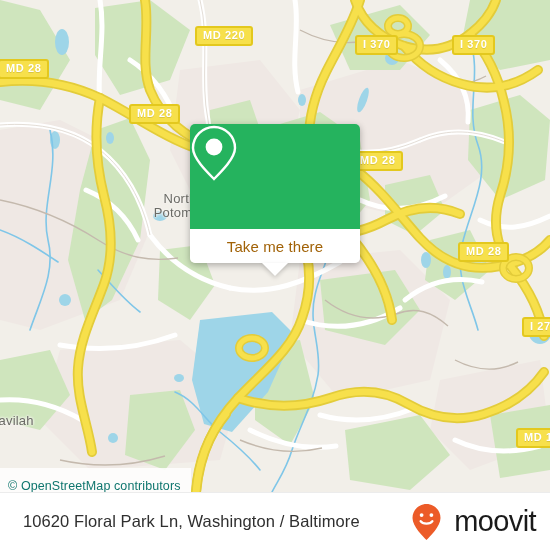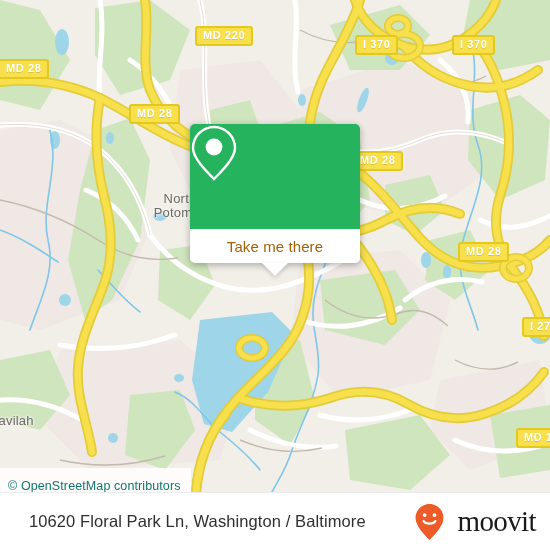--- a/index.html
+++ b/index.html
@@ -109,40 +109,40 @@
     border-top: 1px solid #ececec;
     overflow: hidden;
   }
   #footer-watermark {
     position: absolute; left: 0; top: -492px;
     opacity: .07;
     pointer-events: none;
   }
   #footer-address {
     position: relative;
-    margin-left: 29px;
+    margin-left: 23px;
     color: #2f2f2f;
     font-size: 16.5px;
     letter-spacing: .1px;
     z-index: 2;
   }
   #moovit-logo {
     position: absolute;
     right: 14px; top: 50%;
     transform: translateY(-50%);
     display: flex; align-items: center;
     z-index: 2;
   }
   #moovit-wordmark {
     color: #1a1a1a;
     font-size: 29px;
     letter-spacing: -.6px;
     line-height: 29px;
     margin-left: 12px;
-    font-family: Liberation Serif, serif;
+    font-family: Liberation Sans, sans-serif;
     font-weight: 400;
   }
 </style>
 </head>
 <body>
 
 <div id="root">
 
   <div id="map">
     <svg width="550" height="492" viewBox="0 0 550 492">

